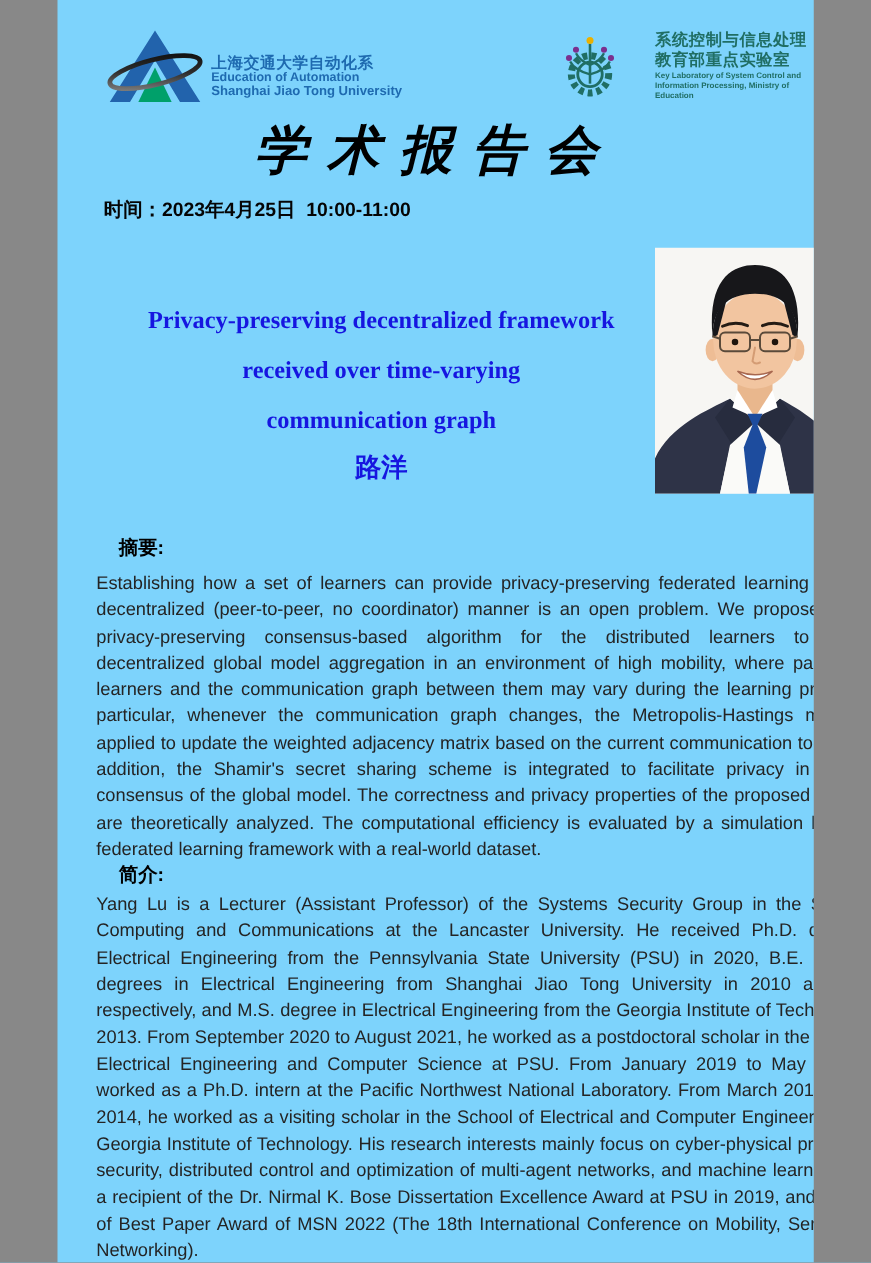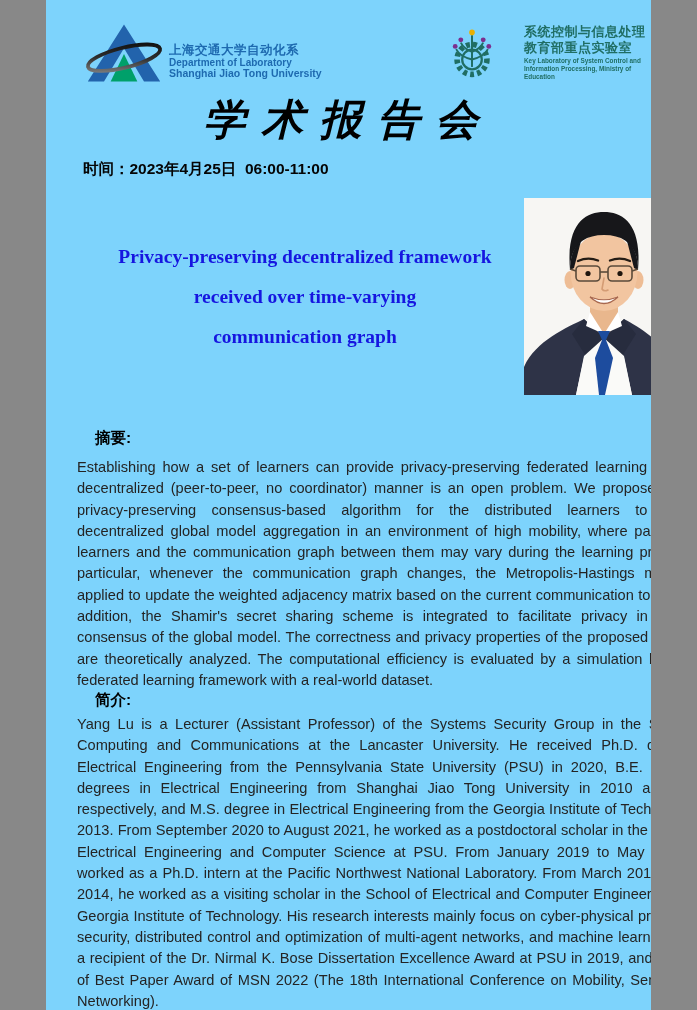--- a/index.html
+++ b/index.html
@@ -71,21 +71,21 @@
         </defs>
         <path d="M42,2 L80,62 L63,62 L42,27 L21,62 L4,62 Z" fill="#2263ac"></path>
         <path d="M42,33 L56,62 L28,62 Z" fill="#00a06a"></path>
         <g transform="rotate(-14 42 37)">
           <ellipse cx="42" cy="37" rx="39" ry="10.5" fill="none" stroke="url(#swg)" stroke-width="4"></ellipse>
         </g>
       </svg>
     </span>
     <span class="logo-text">
       <div class="cn">上海交通大学自动化系</div>
-      <div class="en1">Department of Laboratory</div>
+      <div class="en1">Education of Automation</div>
       <div class="en2">Shanghai Jiao Tong University</div>
     </span>
   </div>
 
   <div class="logo-right">
     <span>
       <svg width="56" height="56" viewBox="0 0 60 60">
         <g stroke="#206e64" fill="none">
           <circle cx="30" cy="38" r="16" stroke-width="6" stroke-dasharray="4.2 3.4"></circle>
           <circle cx="30" cy="38" r="10.5" stroke-width="2.4"></circle>
@@ -104,29 +104,30 @@
     </span>
     <span class="logo-text">
       <div class="cn">系统控制与信息处理教育部重点实验室</div>
       <div class="en">Key Laboratory of System Control and Information Processing, Ministry of Education</div>
     </span>
   </div>
 
   <div class="banner">学术报告会</div>
 
   <div class="event-info">
-    <div><span>时间：</span><span class="val">2023年4月25日  06:00-11:00</span></div>
+    <div><span>时间：</span><span class="val">2023年4月25日  10:00-11:00</span></div>
   </div>
 
   <div class="talk">
     <div class="talk-title">
       <div>Privacy-preserving decentralized framework</div>
       <div>received over time-varying</div>
       <div>communication graph</div>
     </div>
+    <div class="speaker-name">路洋</div>
   </div>
 
   <div class="photo">
     <svg viewBox="0 0 182 197" preserveAspectRatio="none">
       <rect width="182" height="197" fill="#f7f6f3"></rect>
 
       <path d="M66,96 L66,130 Q80,140 94,130 L94,96 Z" fill="#e9b78d"></path>
 
       <path d="M58,120 L80,140 L102,120 L104,160 L56,160 Z" fill="#fbfbfb"></path>
 

